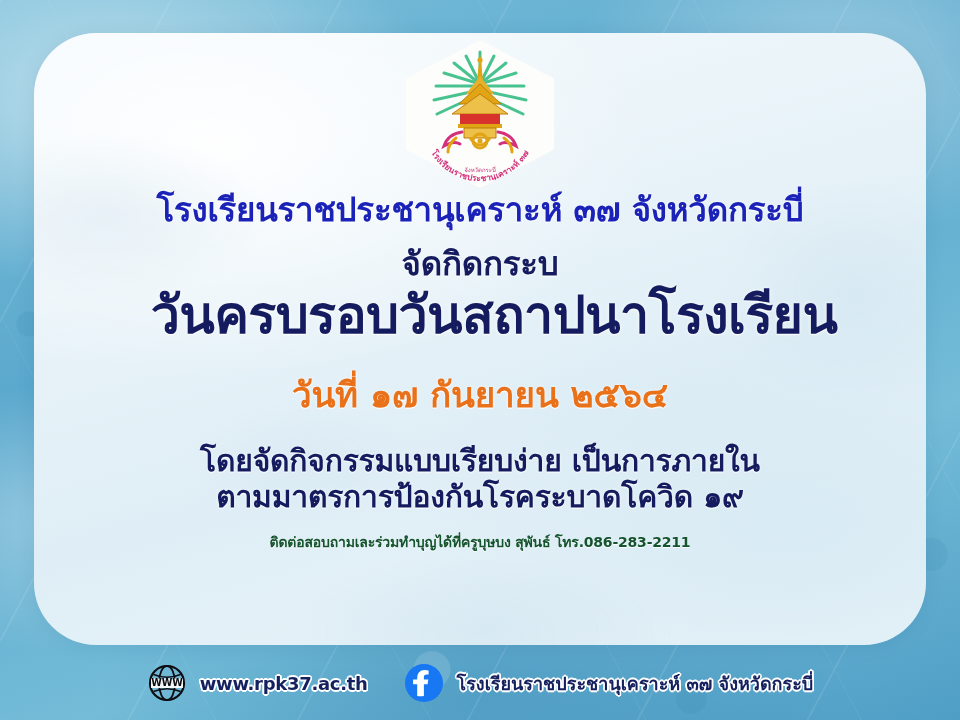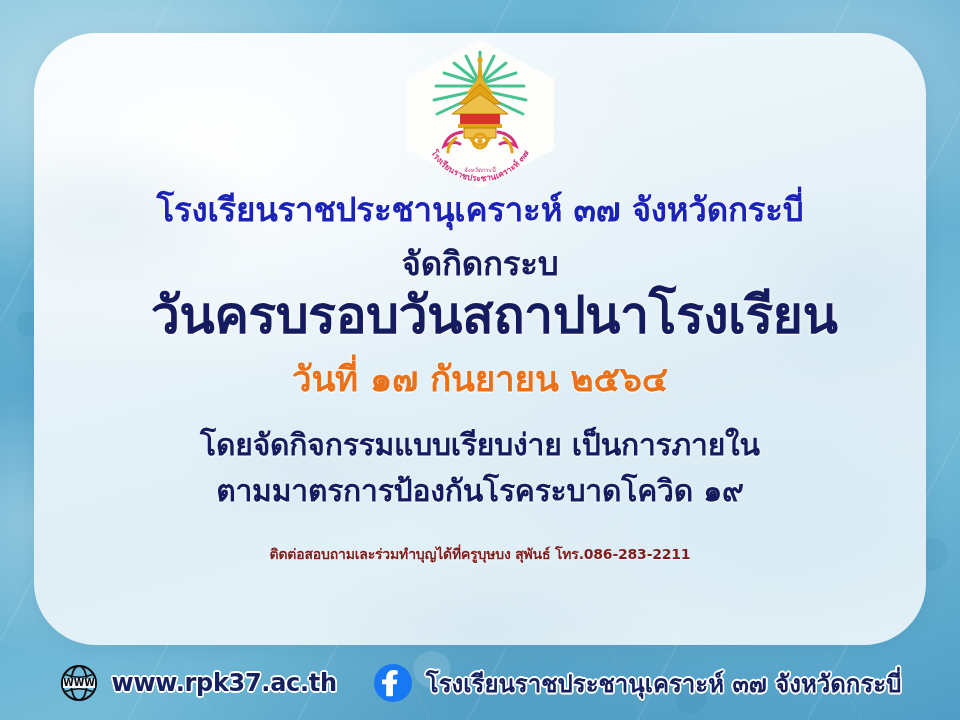--- a/index.html
+++ b/index.html
@@ -126,61 +126,61 @@
   }
   .l-main {
     margin-top: 4px;
     font-size: 52px;
     color: #141b5e;
     letter-spacing: -0.6px;
     text-shadow: 0 1px 0 rgba(255,255,255,0.9), 0 0 4px rgba(255,255,255,0.8);
     padding-left: 28px;
   }
   .l-date {
-    margin-top: 16px;
+    margin-top: 32px;
     font-size: 35px;
     color: #e8711a;
     text-shadow: 0 1px 0 rgba(255,255,255,0.95), 0 0 3px rgba(255,255,255,0.9);
   }
   .l-note1 {
     margin-top: 30px;
     font-size: 30px;
     color: #141b5e;
     text-shadow: 0 1px 0 rgba(255,255,255,0.9), 0 0 3px rgba(255,255,255,0.8);
   }
   .l-note2 {
-    margin-top: 13px;
+    margin-top: 3px;
     font-size: 30px;
     color: #141b5e;
     text-shadow: 0 1px 0 rgba(255,255,255,0.9), 0 0 3px rgba(255,255,255,0.8);
   }
   .l-contact {
-    margin-top: 40px;
+    margin-top: 22px;
     font-size: 14px;
     font-weight: 700;
-    color: #7f1d1d;
+    color: #14532d;
     text-shadow: 0 1px 0 rgba(255,255,255,0.9);
   }
 
   
   .footer {
     position: absolute;
     left: 0; right: 0;
     bottom: 0;
     height: 74px;
     display: flex;
     align-items: center;
     justify-content: center;
     gap: 36px;
   }
   .fgrp { display: flex; align-items: center; gap: 13px; }
   .globe-icon { width: 40px; height: 40px; display: block; flex: none; }
   .fb-icon { width: 40px; height: 40px; display: block; flex: none; }
   .f-text {
-    font-size: 24px;
+    font-size: 18px;
     font-weight: 700;
     color: #15205e;
     white-space: nowrap;
     text-shadow:
       -1.4px -1.4px 0 #fff,  1.4px -1.4px 0 #fff,
       -1.4px  1.4px 0 #fff,  1.4px  1.4px 0 #fff,
        0 -1.6px 0 #fff, 0 1.6px 0 #fff,
       -1.6px 0 0 #fff, 1.6px 0 0 #fff;
   }
   .f-url { letter-spacing: -0.3px; }

